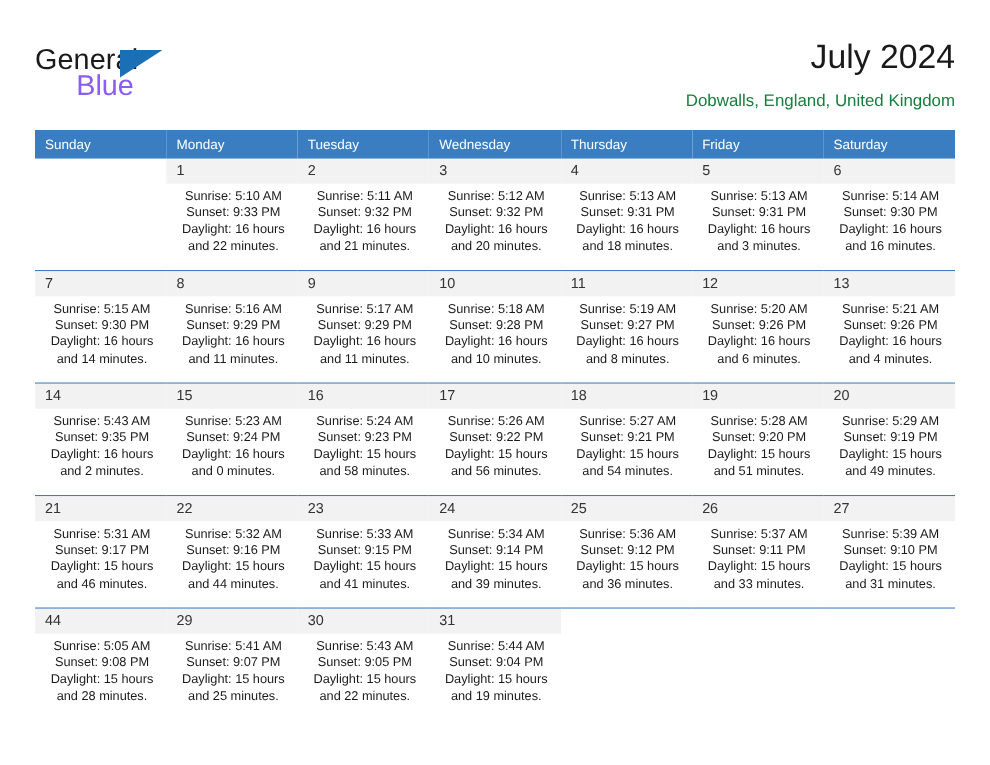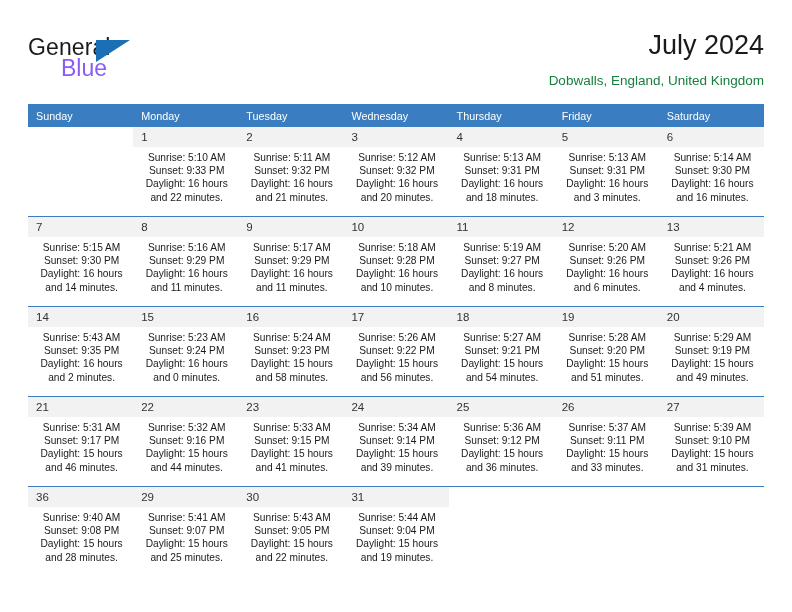--- a/index.html
+++ b/index.html
@@ -497,23 +497,23 @@
                   <div>Sunset: 9:10 PM</div>
                   <div>Daylight: 15 hours</div>
                   <div>and 31 minutes.</div>
                 </div>
               </div>
             </td>
           </tr>
           <tr class="week-row">
             <td>
               <div class="cell">
-                <span class="daynum">36</span>
-                <div class="details">
-                  <div>Sunrise: 9:40 AM</div>
+                <span class="daynum">44</span>
+                <div class="details">
+                  <div>Sunrise: 5:05 AM</div>
                   <div>Sunset: 9:08 PM</div>
                   <div>Daylight: 15 hours</div>
                   <div>and 28 minutes.</div>
                 </div>
               </div>
             </td>
             <td>
               <div class="cell">
                 <span class="daynum">29</span>
                 <div class="details">

